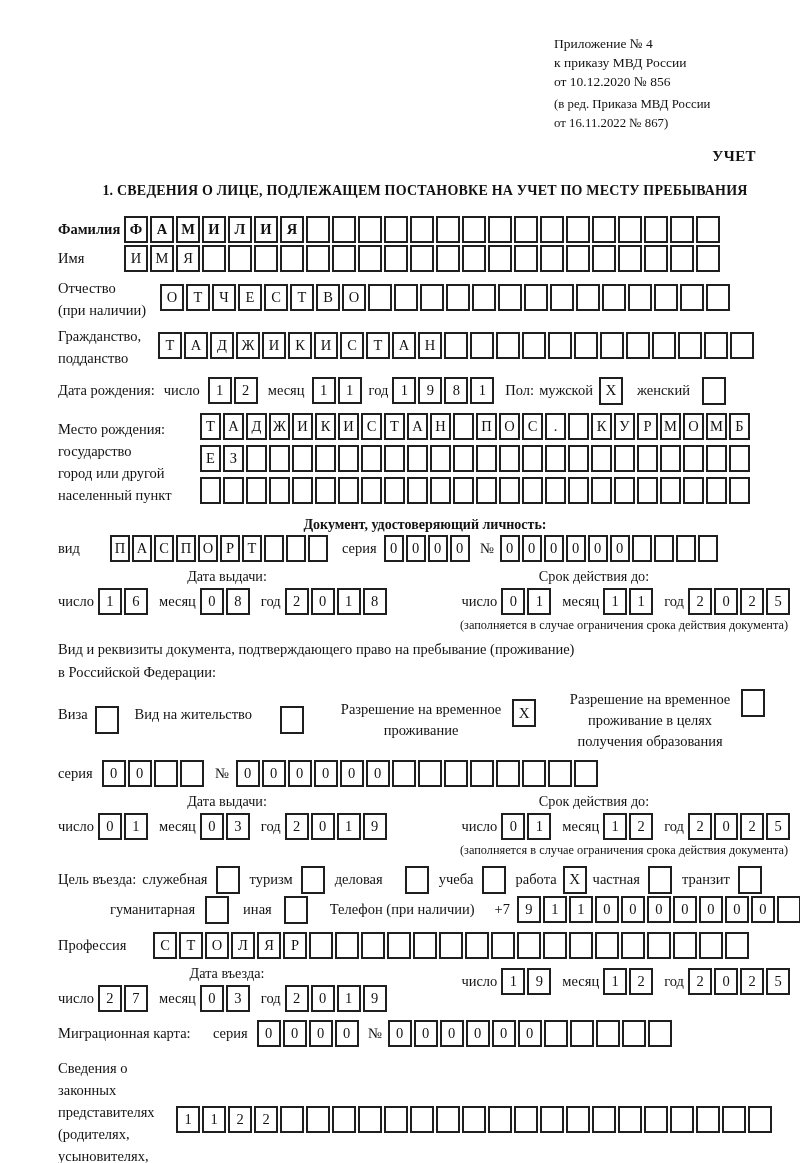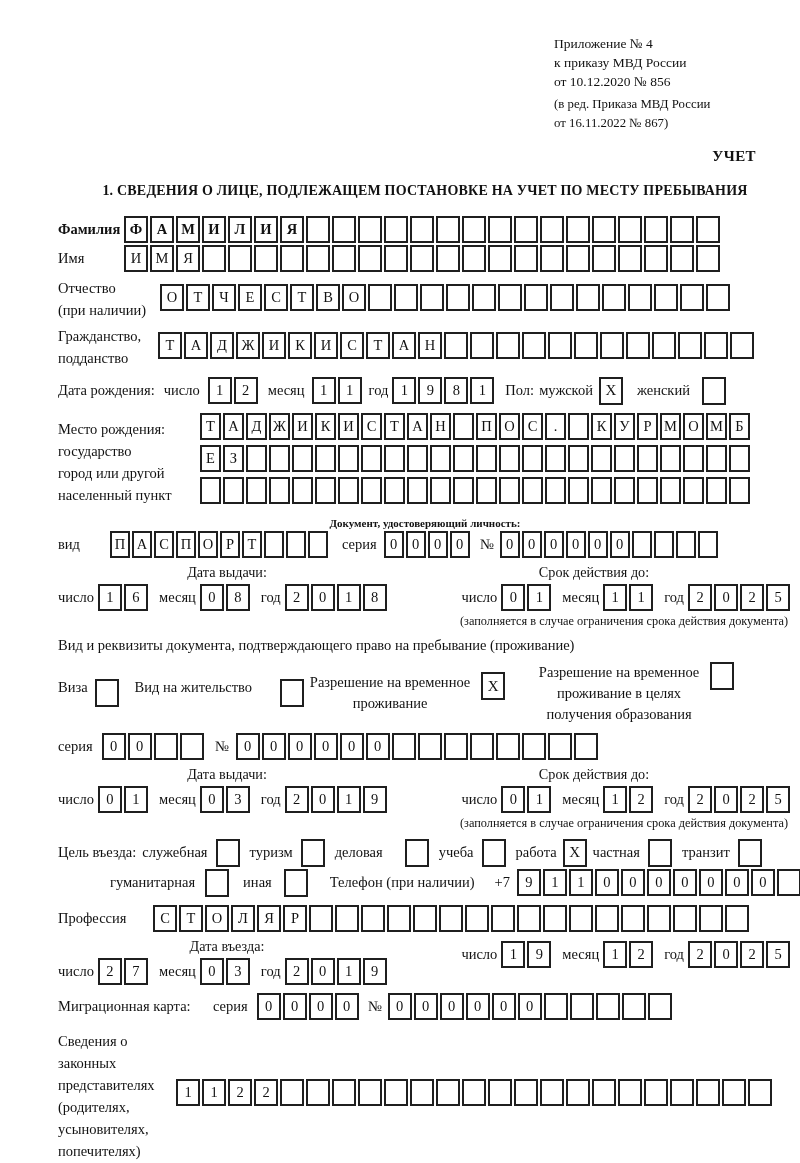--- a/index.html
+++ b/index.html
@@ -34,21 +34,21 @@
     flex:none; width:20px; height:24px; border:2px solid #1f1f1f;
     display:inline-flex; align-items:center; justify-content:center; font-size:15px;
   }
 
   .frow { display:flex; align-items:center; margin-top:2px; white-space:nowrap; }
   .frow .lbl { flex:none; }
   .topalign { align-items:center; }
   .lblcol { line-height:1.52; padding-top:3px; flex:none; }
   .cellrows > .cells { margin-bottom:5px; }
 
-  .doc-h { text-align:center; font-weight:bold; font-size:11px; margin-top:8px; }
+  .doc-h { text-align:center; font-weight:bold; font-size:14px; margin-top:8px; }
 
   .dates { display:flex; margin-top:6px; }
   .d-head { text-align:center; font-size:14.2px; }
   .d-row { display:flex; align-items:center; margin-top:3px; white-space:nowrap; }
   .d-row .lbl { margin-right:4px; }
   .d-row .cells { margin-right:9px; }
   .note { text-align:right; font-size:12.3px; margin-top:3px; margin-right:4px; }
 
   .opt { display:flex; align-items:flex-start; }
   .opt .opt-label { margin-right:7px; }
@@ -389,27 +389,28 @@
             <span class="cell">0</span>
             <span class="cell">2</span>
             <span class="cell">5</span>
           </span>
       </div>
     </div>
   </div>
   <div class="note">(заполняется в случае ограничения срока действия документа)</div>
 
   <div class="mt8">Вид и реквизиты документа, подтверждающего право на пребывание (проживание)</div>
+  <div style="margin-top:6px">в Российской Федерации:</div>
 
   <div class="frow topalign mt8" style="white-space:normal">
     <span class="opt" style="margin-right:16px">
       <span class="opt-label">Виза</span>
       <span class="checkbox"></span>
     </span>
-    <span class="opt" style="margin-right:2px">
+    <span class="opt" style="margin-right:33px">
       <span class="opt-label" style="margin-right:28px">Вид на жительство</span>
       <span class="checkbox"></span>
     </span>
     <span class="opt" style="margin-right:30px">
       <span class="opt-label optwrap" style="width:168px">Разрешение на временное проживание</span>
       <span class="checkbox">X</span>
     </span>
     <span class="opt">
       <span class="opt-label optwrap" style="width:168px">Разрешение на временное проживание в целях получения образования</span>
       <span class="checkbox"></span>

